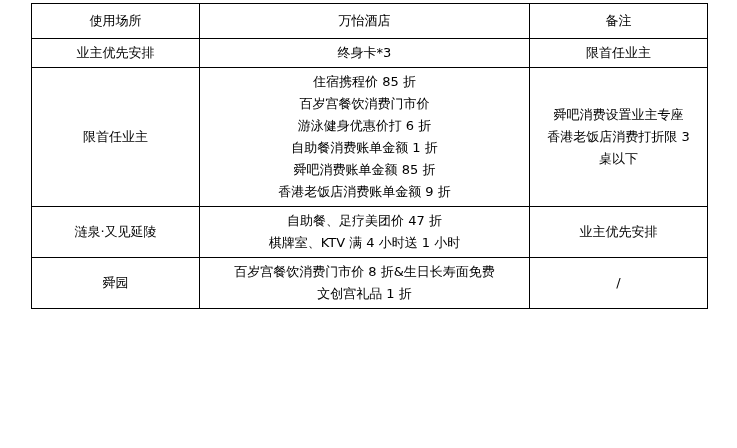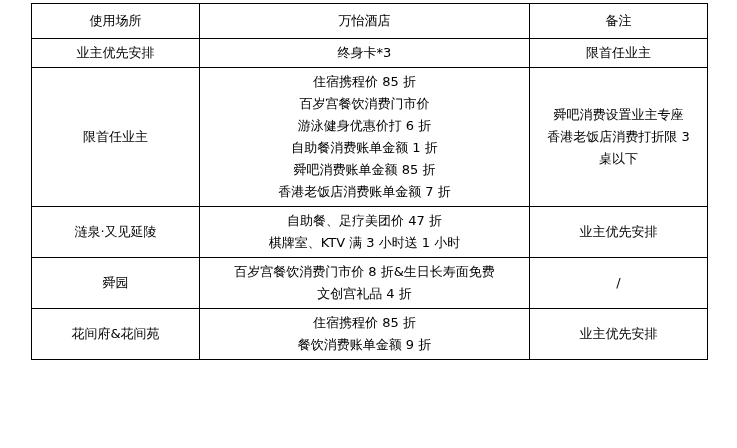--- a/index.html
+++ b/index.html
@@ -82,64 +82,52 @@
       <tr>
         <td>
           <span class="cellline">限首任业主</span>
         </td>
         <td>
           <span class="cellline">住宿携程价 85 折</span>
           <span class="cellline">百岁宫餐饮消费门市价</span>
           <span class="cellline">游泳健身优惠价打 6 折</span>
           <span class="cellline">自助餐消费账单金额 1 折</span>
           <span class="cellline">舜吧消费账单金额 85 折</span>
-          <span class="cellline">香港老饭店消费账单金额 7 折</span>
+          <span class="cellline">香港老饭店消费账单金额 9 折</span>
         </td>
         <td>
           <span class="cellline">舜吧消费设置业主专座</span>
           <span class="cellline">香港老饭店消费打折限 3</span>
           <span class="cellline">桌以下</span>
         </td>
       </tr>
 
       <tr>
         <td>
           <span class="cellline">涟泉·又见延陵</span>
         </td>
         <td>
           <span class="cellline">自助餐、足疗美团价 47 折</span>
-          <span class="cellline">棋牌室、KTV 满 3 小时送 1 小时</span>
+          <span class="cellline">棋牌室、KTV 满 4 小时送 1 小时</span>
         </td>
         <td>
           <span class="cellline">业主优先安排</span>
         </td>
       </tr>
 
       <tr>
         <td>
           <span class="cellline">舜园</span>
         </td>
         <td>
           <span class="cellline">百岁宫餐饮消费门市价 8 折&amp;生日长寿面免费</span>
-          <span class="cellline">文创宫礼品 4 折</span>
+          <span class="cellline">文创宫礼品 1 折</span>
         </td>
         <td class="slash">
           <span class="cellline">/</span>
         </td>
       </tr>
 
-      <tr>
-        <td>
-          <span class="cellline">花间府&amp;花间苑</span>
-        </td>
-        <td>
-          <span class="cellline">住宿携程价 85 折</span>
-          <span class="cellline">餐饮消费账单金额 9 折</span>
-        </td>
-        <td>
-          <span class="cellline">业主优先安排</span>
-        </td>
-      </tr>
 
 
     </tbody>
   </table>
 </div>
 
 </body></html>

